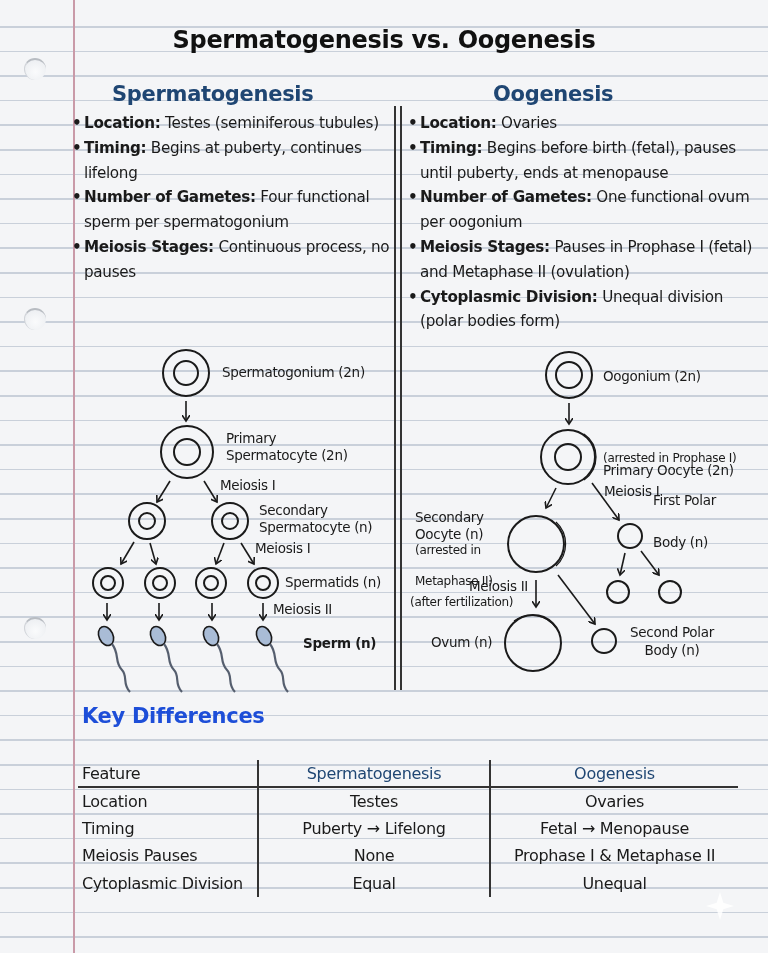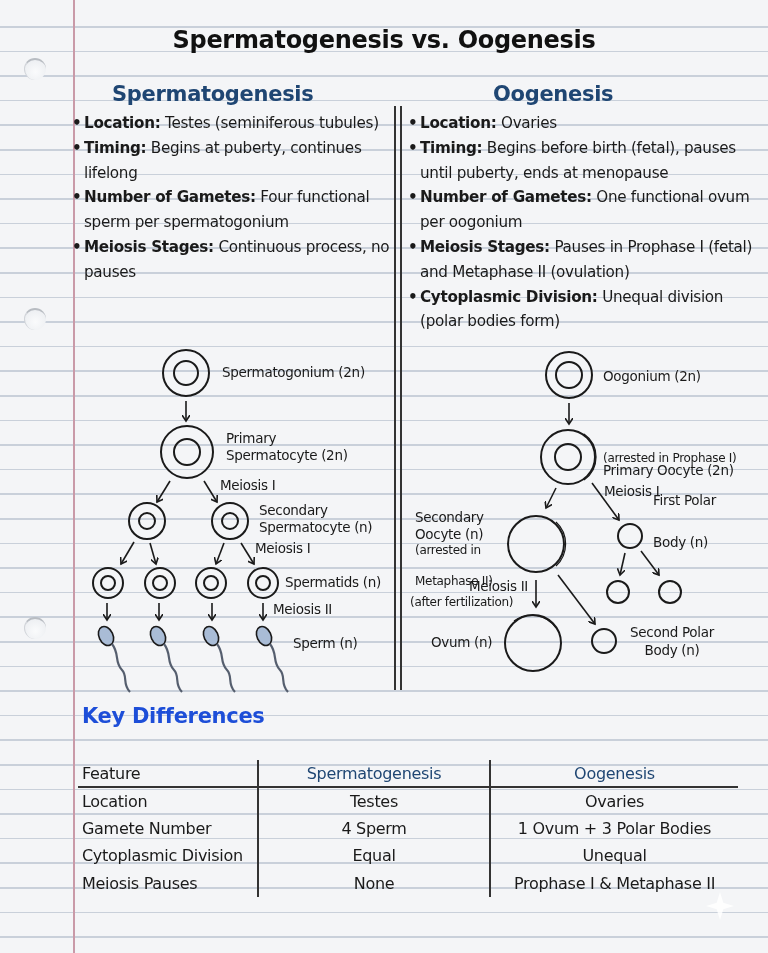--- a/index.html
+++ b/index.html
@@ -208,21 +208,21 @@
 
 <div class="lbl" style="left:222px; top:364px;">Spermatogonium (2n)</div>
 <div class="lbl" style="left:226px; top:430px;">Primary</div>
 <div class="lbl" style="left:226px; top:447px;">Spermatocyte (2n)</div>
 <div class="lbl" style="left:220px; top:477px;">Meiosis I</div>
 <div class="lbl" style="left:259px; top:502px;">Secondary</div>
 <div class="lbl" style="left:259px; top:519px;">Spermatocyte (n)</div>
 <div class="lbl" style="left:255px; top:540px;">Meiosis I</div>
 <div class="lbl" style="left:285px; top:574px;">Spermatids (n)</div>
 <div class="lbl" style="left:273px; top:601px;">Meiosis II</div>
-<div class="lbl" style="left:293px; top:635px;">Sperm (n)</div>
+<div class="lbl" style="left:303px; top:635px;font-weight:bold;">Sperm (n)</div>
 
 <div class="lbl" style="left:603px; top:368px;">Oogonium (2n)</div>
 <div class="lbl" style="left:603px; top:434px;margin-top:28px;">Primary Oocyte (2n)</div>
 <div class="lbl small" style="left:603px; top:451px;">(arrested in Prophase I)</div>
 <div class="lbl" style="left:604px; top:483px;">Meiosis I</div>
 <div class="lbl" style="left:415px; top:509px;">Secondary</div>
 <div class="lbl" style="left:415px; top:526px;">Oocyte (n)</div>
 <div class="lbl small" style="left:415px; top:543px;">(arrested in</div>
 <div class="lbl small" style="left:415px; top:558px;margin-top:16px;">Metaphase II)</div>
 <div class="lbl right" style="left:440px; width:88px; top:578px;">Meiosis II</div>
@@ -242,30 +242,30 @@
       <th class="c3 ogc">Oogenesis</th>
     </tr>
   </thead>
   <tbody>
     <tr>
       <td class="c1">Location</td>
       <td class="c2">Testes</td>
       <td class="c3">Ovaries</td>
     </tr>
     <tr>
-      <td class="c1">Gamete Number</td>
-      <td class="c2">4 Sperm</td>
-      <td class="c3">1 Ovum + 3 Polar Bodies</td>
+      <td class="c1">Timing</td>
+      <td class="c2">Puberty → Lifelong</td>
+      <td class="c3">Fetal → Menopause</td>
+    </tr>
+    <tr>
+      <td class="c1">Meiosis Pauses</td>
+      <td class="c2">None</td>
+      <td class="c3">Prophase I &amp; Metaphase II</td>
     </tr>
     <tr>
       <td class="c1">Cytoplasmic Division</td>
       <td class="c2">Equal</td>
       <td class="c3">Unequal</td>
     </tr>
-    <tr>
-      <td class="c1">Meiosis Pauses</td>
-      <td class="c2">None</td>
-      <td class="c3">Prophase I &amp; Metaphase II</td>
-    </tr>
   </tbody>
 </table>
 
 <div class="sparkle"></div>
 
 </body></html>

